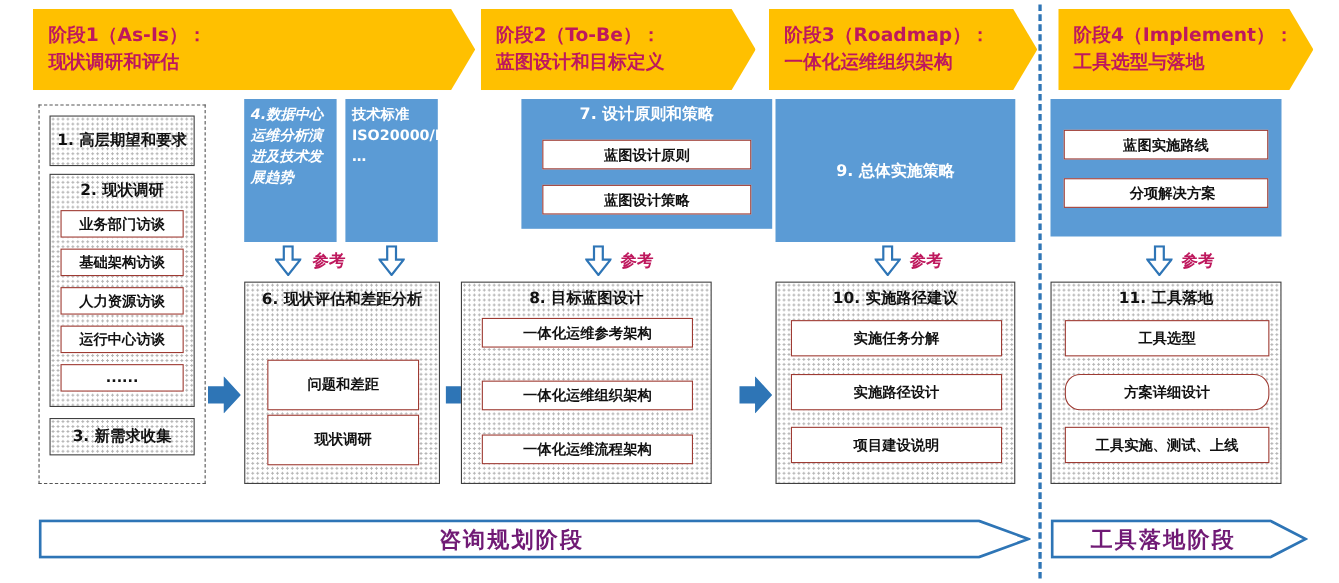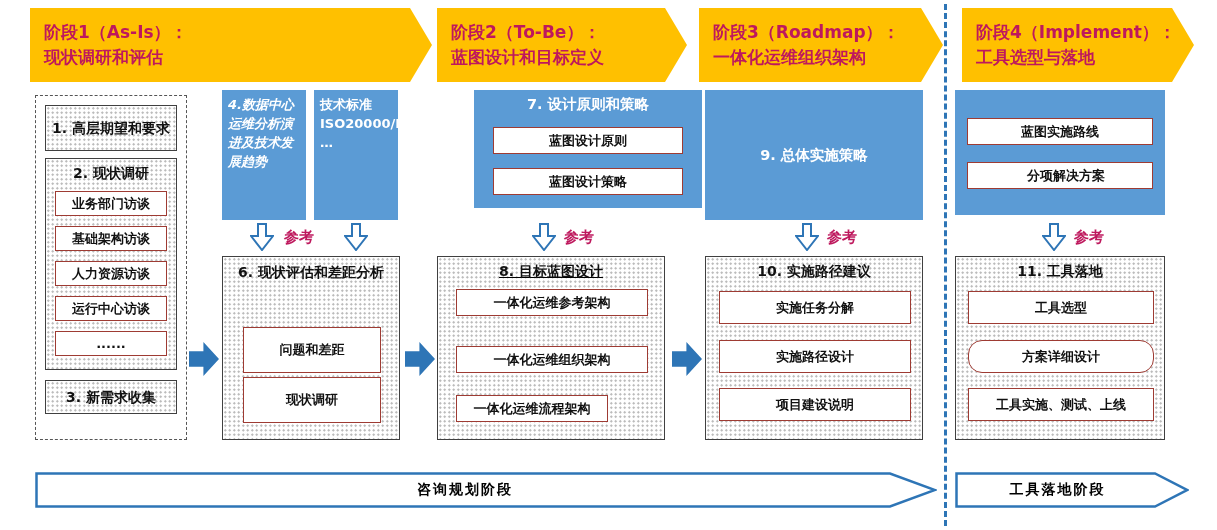--- a/index.html
+++ b/index.html
@@ -44,21 +44,21 @@
   }
 
   .ref { position:absolute; font-weight:bold; font-size:15px; color:#be185d; }
 
   .dashline { position:absolute; border-left:3px dashed #2E75B6; }
 
   .dashed-container { position:absolute; border:1.6px dashed #555; background:#fff; }
 
   .bottom-label {
     position:absolute; display:flex; align-items:center; justify-content:center;
-    font-weight:bold; font-size:14px; color:#000000; letter-spacing:2px;
+    font-weight:bold; font-size:20px; color:#701a75; letter-spacing:2px;
   }
   .darrow { position:absolute; }
 </style>
 </head>
 <body>
 
 <div class="banner" style="left:30px; width:402px;">
   <div>阶段1（As-Is）：</div>
   <div>现状调研和评估</div>
 </div>
@@ -117,25 +117,25 @@
   <div class="title" style="color:#fff; font-size:14.5px;">7. 设计原则和策略</div>
   <div class="wbox" style="left:19px; top:37px; width:190px; height:27px;">蓝图设计原则</div>
   <div class="wbox" style="left:19px; top:78px; width:190px; height:27px;">蓝图设计策略</div>
 </div>
 
 <svg class="darrow" style="left:532px; top:223px;" width="24" height="28" viewBox="0 0 24 28">
   <polygon points="8,1 16,1 16,13 23,13 12,27 1,13 8,13" fill="#ffffff" stroke="#2E75B6" stroke-width="2"></polygon>
 </svg>
 <div class="ref" style="left:564px; top:228px;">参考</div>
 
-<div class="dotbox" style="left:437px; top:256px; width:228px; height:184px;text-decoration:underline;">
+<div class="dotbox" style="left:419px; top:256px; width:228px; height:184px;">
   <div class="title">8. 目标蓝图设计</div>
   <div class="wbox" style="left:18px; top:32px; width:192px; height:27px;">一体化运维参考架构</div>
   <div class="wbox" style="left:18px; top:89px; width:192px; height:27px;">一体化运维组织架构</div>
-  <div class="wbox" style="left:18px; top:138px; width:152px; height:27px;">一体化运维流程架构</div>
+  <div class="wbox" style="left:18px; top:138px; width:192px; height:27px;">一体化运维流程架构</div>
 </div>
 
 <div class="rarrow" style="left:672px; top:342px;"></div>
 
 <div class="bluebox" style="left:705px; top:90px; width:218px; height:130px; display:flex; align-items:center; justify-content:center; font-size:14.5px;">9. 总体实施策略</div>
 
 <svg class="darrow" style="left:795px; top:223px;" width="24" height="28" viewBox="0 0 24 28">
   <polygon points="8,1 16,1 16,13 23,13 12,27 1,13 8,13" fill="#ffffff" stroke="#2E75B6" stroke-width="2"></polygon>
 </svg>
 <div class="ref" style="left:827px; top:228px;">参考</div>

